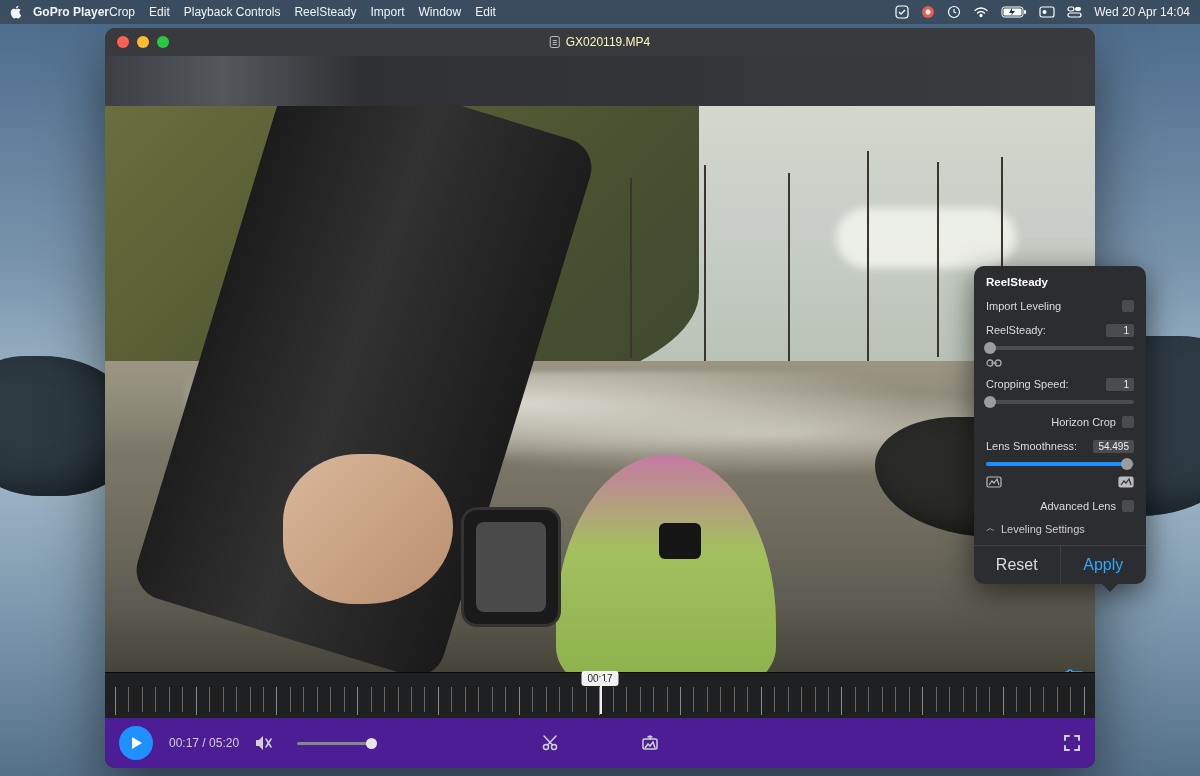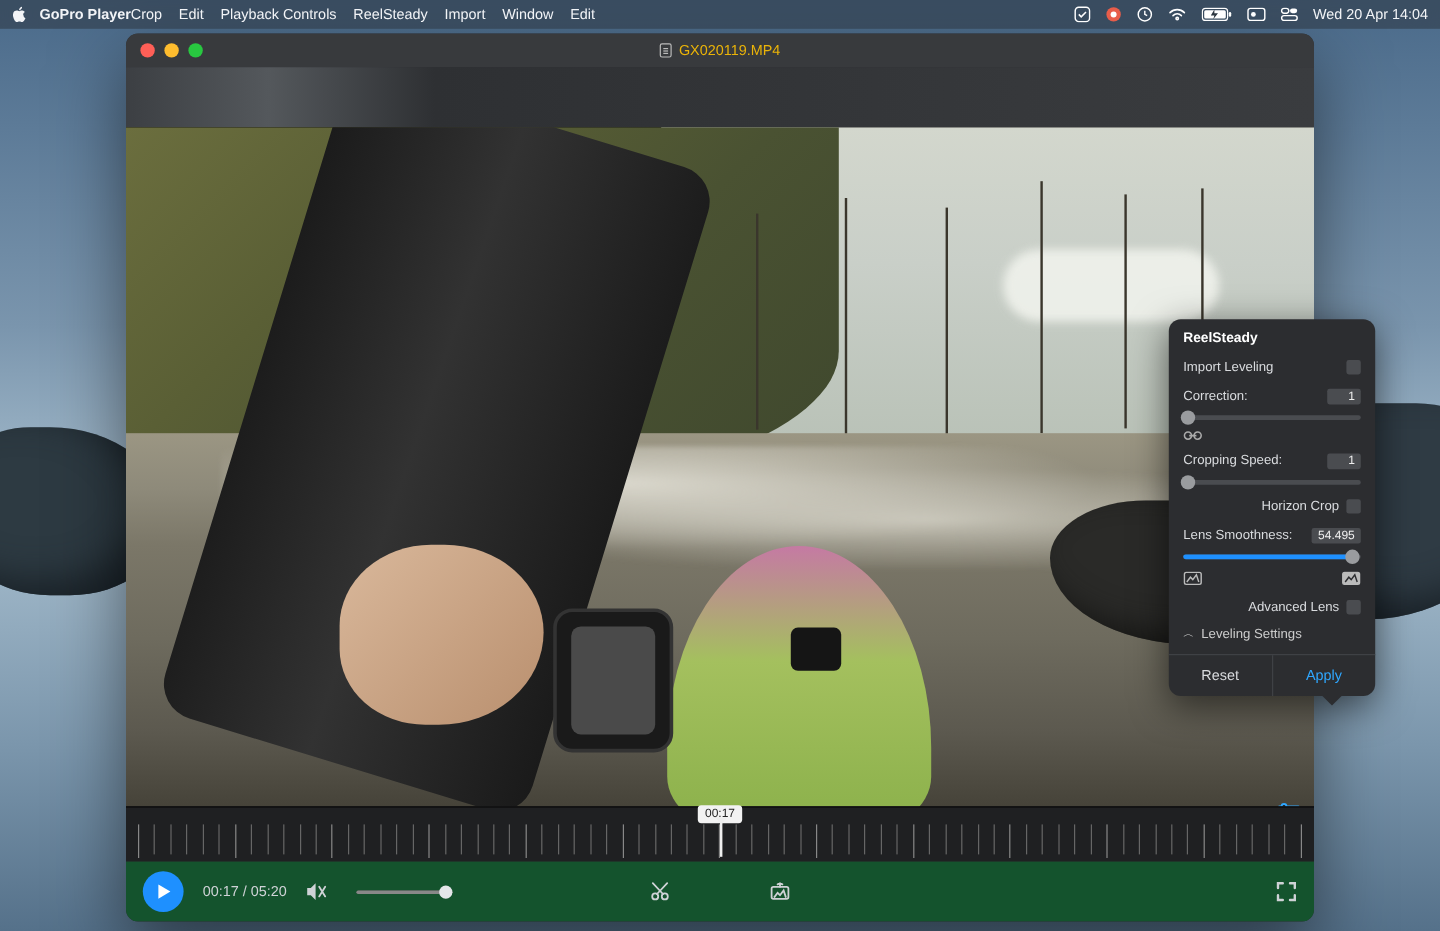--- a/index.html
+++ b/index.html
@@ -17,21 +17,21 @@
 .menubar .spacer { flex: 1; }
 .menubar .status-icon { margin-left: 12px; display: inline-flex; align-items: center; }
 .menubar .datetime { margin-left: 12px; }
 
 
 .window { position: absolute; top: 28px; left: 105px; width: 990px; height: 740px; background: #2d2f32; border-radius: 10px; box-shadow: 0 25px 60px rgba(0,0,0,0.5); overflow: hidden; display: flex; flex-direction: column; }
 .titlebar { height: 28px; background: #383a3d; display: flex; align-items: center; position: relative; }
 .traffic { display: flex; gap: 8px; margin-left: 12px; }
 .traffic span { width: 12px; height: 12px; border-radius: 50%; }
 .tl-close { background: #ff5f57; } .tl-min { background: #febc2e; } .tl-max { background: #28c840; }
-.titlebar .doc { position: absolute; left: 50%; transform: translateX(-50%); font-size: 12px; color: #eab308; display: flex; align-items: center; gap: 6px; }
+.titlebar .doc { position: absolute; left: 50%; transform: translateX(-50%); font-size: 12px; color: #fef9c3; display: flex; align-items: center; gap: 6px; }
 .doc-icon { width: 10px; height: 12px; border: 1px solid #bbb; border-radius: 2px; position: relative; }
 .doc-icon:before { content: ''; position: absolute; top: 3px; left: 2px; right: 2px; height: 1px; background: #bbb; box-shadow: 0 2px 0 #bbb, 0 4px 0 #bbb; }
 
 .toolbar-blur { height: 50px; background: linear-gradient(90deg, #3c3f43 0%, #54585c 12%, #2e3033 26%, #3a3c3f 100%); filter: blur(0.3px); }
 
 
 .viewport { flex: 1; background: #0f1010; position: relative; overflow: hidden; }
 .video-frame { position: absolute; inset: 0; }
 .sky { position: absolute; top: 0; right: 0; width: 55%; height: 50%; background: linear-gradient(180deg, #d3d7cd 0%, #c9cfc8 40%, #b7c0b5 100%); }
 .cloud { position: absolute; top: 18%; right: 8%; width: 180px; height: 60px; background: #f0f2ec; border-radius: 50px; filter: blur(4px); opacity: 0.9; }
@@ -56,21 +56,21 @@
 
 .timeline-wrap { height: 46px; background: #1f2022; position: relative; border-top: 1px solid #0a0a0a; }
 .playhead-label { position: absolute; top: -2px; left: 50%; transform: translateX(-50%); background: #f2f2f2; color: #222; font-size: 10px; padding: 2px 6px; border-radius: 3px; font-weight: 400; }
 .ticks { position: absolute; top: 14px; left: 10px; right: 10px; bottom: 6px; display: flex; justify-content: space-between; }
 .ticks span { width: 1px; background: #666; height: 100%; }
 .ticks span.major { background: #888; height: 110%; }
 .playhead { position: absolute; top: 12px; bottom: 4px; left: 50%; width: 2px; background: #eee; }
 .playhead:before { content:''; position:absolute; top:-4px; left:-4px; width:10px; height:6px; background:#eee; clip-path: polygon(0 0, 100% 0, 50% 100%); }
 
 
-.controls { height: 50px; background: #14532d; display: flex; align-items: center; padding: 0 14px; gap: 16px; position: relative; }
+.controls { height: 50px; background: #4c1d95; display: flex; align-items: center; padding: 0 14px; gap: 16px; position: relative; }
 .play-btn { width: 34px; height: 34px; border-radius: 50%; background: #1e90ff; display: flex; align-items: center; justify-content: center; cursor: pointer; }
 .play-btn svg { fill: #fff; }
 .timecode { color: #cfd2d6; font-size: 12px; }
 .vol { color: #cfd2d6; cursor: pointer; display:flex; align-items:center; }
 .vol-slider { width: 80px; height: 3px; background: #444; border-radius: 2px; position: relative; margin-left: 8px; }
 .vol-slider .thumb { position: absolute; right: 0; top: -4px; width: 11px; height: 11px; background: #e4e6e9; border-radius: 50%; }
 .vol-slider .fill { position: absolute; left:0; top:0; bottom:0; width: 100%; background:#888; border-radius:2px; }
 .center-tools { position: absolute; left: 50%; transform: translateX(-50%); display: flex; gap: 80px; }
 .tool-btn { color: #cfd2d6; cursor: pointer; width: 20px; height: 20px; display:flex; align-items:center; justify-content:center; }
 .fullscreen { margin-left: auto; color: #cfd2d6; cursor: pointer; }
@@ -84,21 +84,21 @@
 .checkbox { width: 12px; height: 12px; background: #4a4c50; border-radius: 2px; cursor: pointer; }
 .val-box { background: #4a4c50; color: #eee; font-size: 10px; padding: 1px 5px; border-radius: 2px; min-width: 28px; text-align: right; }
 .pslider { height: 4px; background: #4a4c50; border-radius: 2px; position: relative; margin: 0 0 10px; cursor: pointer; }
 .pslider .fill { position: absolute; left:0; top:0; bottom:0; background: #1e90ff; border-radius: 2px; }
 .pslider .thumb { position: absolute; top: -4px; width: 12px; height: 12px; background: #9a9c9f; border-radius: 50%; transform: translateX(-50%); }
 .link-icon { text-align: right; margin: -2px 0 8px; color: #aaa; }
 .lens-icons { display: flex; justify-content: space-between; margin: 4px 0 10px; color: #bbb; }
 .adv-row { display: flex; align-items: center; gap: 6px; margin: 8px 0 10px; cursor: pointer; color: #ccc; }
 .adv-row .chev { font-size: 9px; }
 .panel-buttons { display: flex; border-top: 1px solid #3f4145; margin: 6px -12px 0; }
-.panel-buttons button { flex: 1; background: transparent; border: none; color: #d9dbde; font-size: 12px; padding: 10px 0; cursor: pointer; }
+.panel-buttons button { flex: 1; background: transparent; border: none; color: #d9dbde; font-size: 16px; padding: 10px 0; cursor: pointer; }
 .panel-buttons button.primary { color: #2fa7ff; font-weight: 500; }
 .panel-buttons button:first-child { border-right: 1px solid #3f4145; }
 
 svg { display: block; }
 </style>
 </head>
 <body>
 
 <div class="bg-rocks"></div>
 <div class="bg-rocks2"></div>
@@ -344,21 +344,21 @@
 
 <div class="panel">
   <h4>ReelSteady</h4>
 
   <div class="row">
     <span>Import Leveling</span>
     <span class="checkbox"></span>
   </div>
 
   <div class="row">
-    <span>Correction:</span>
+    <span>ReelSteady:</span>
     <span class="val-box">1</span>
   </div>
   <div class="pslider" id="sl-smooth">
       <div class="fill" style="width: 3%;"></div>
       <div class="thumb" style="left: 3%;"></div>
     </div>
 
   <div class="link-icon">
     <svg width="16" height="10" viewBox="0 0 16 10" fill="none" stroke="#aaa" stroke-width="1.3">
         <path d="M6 5H4a3 3 0 010-6 M6 5H4a3 3 0 000 0" opacity="0"></path>

